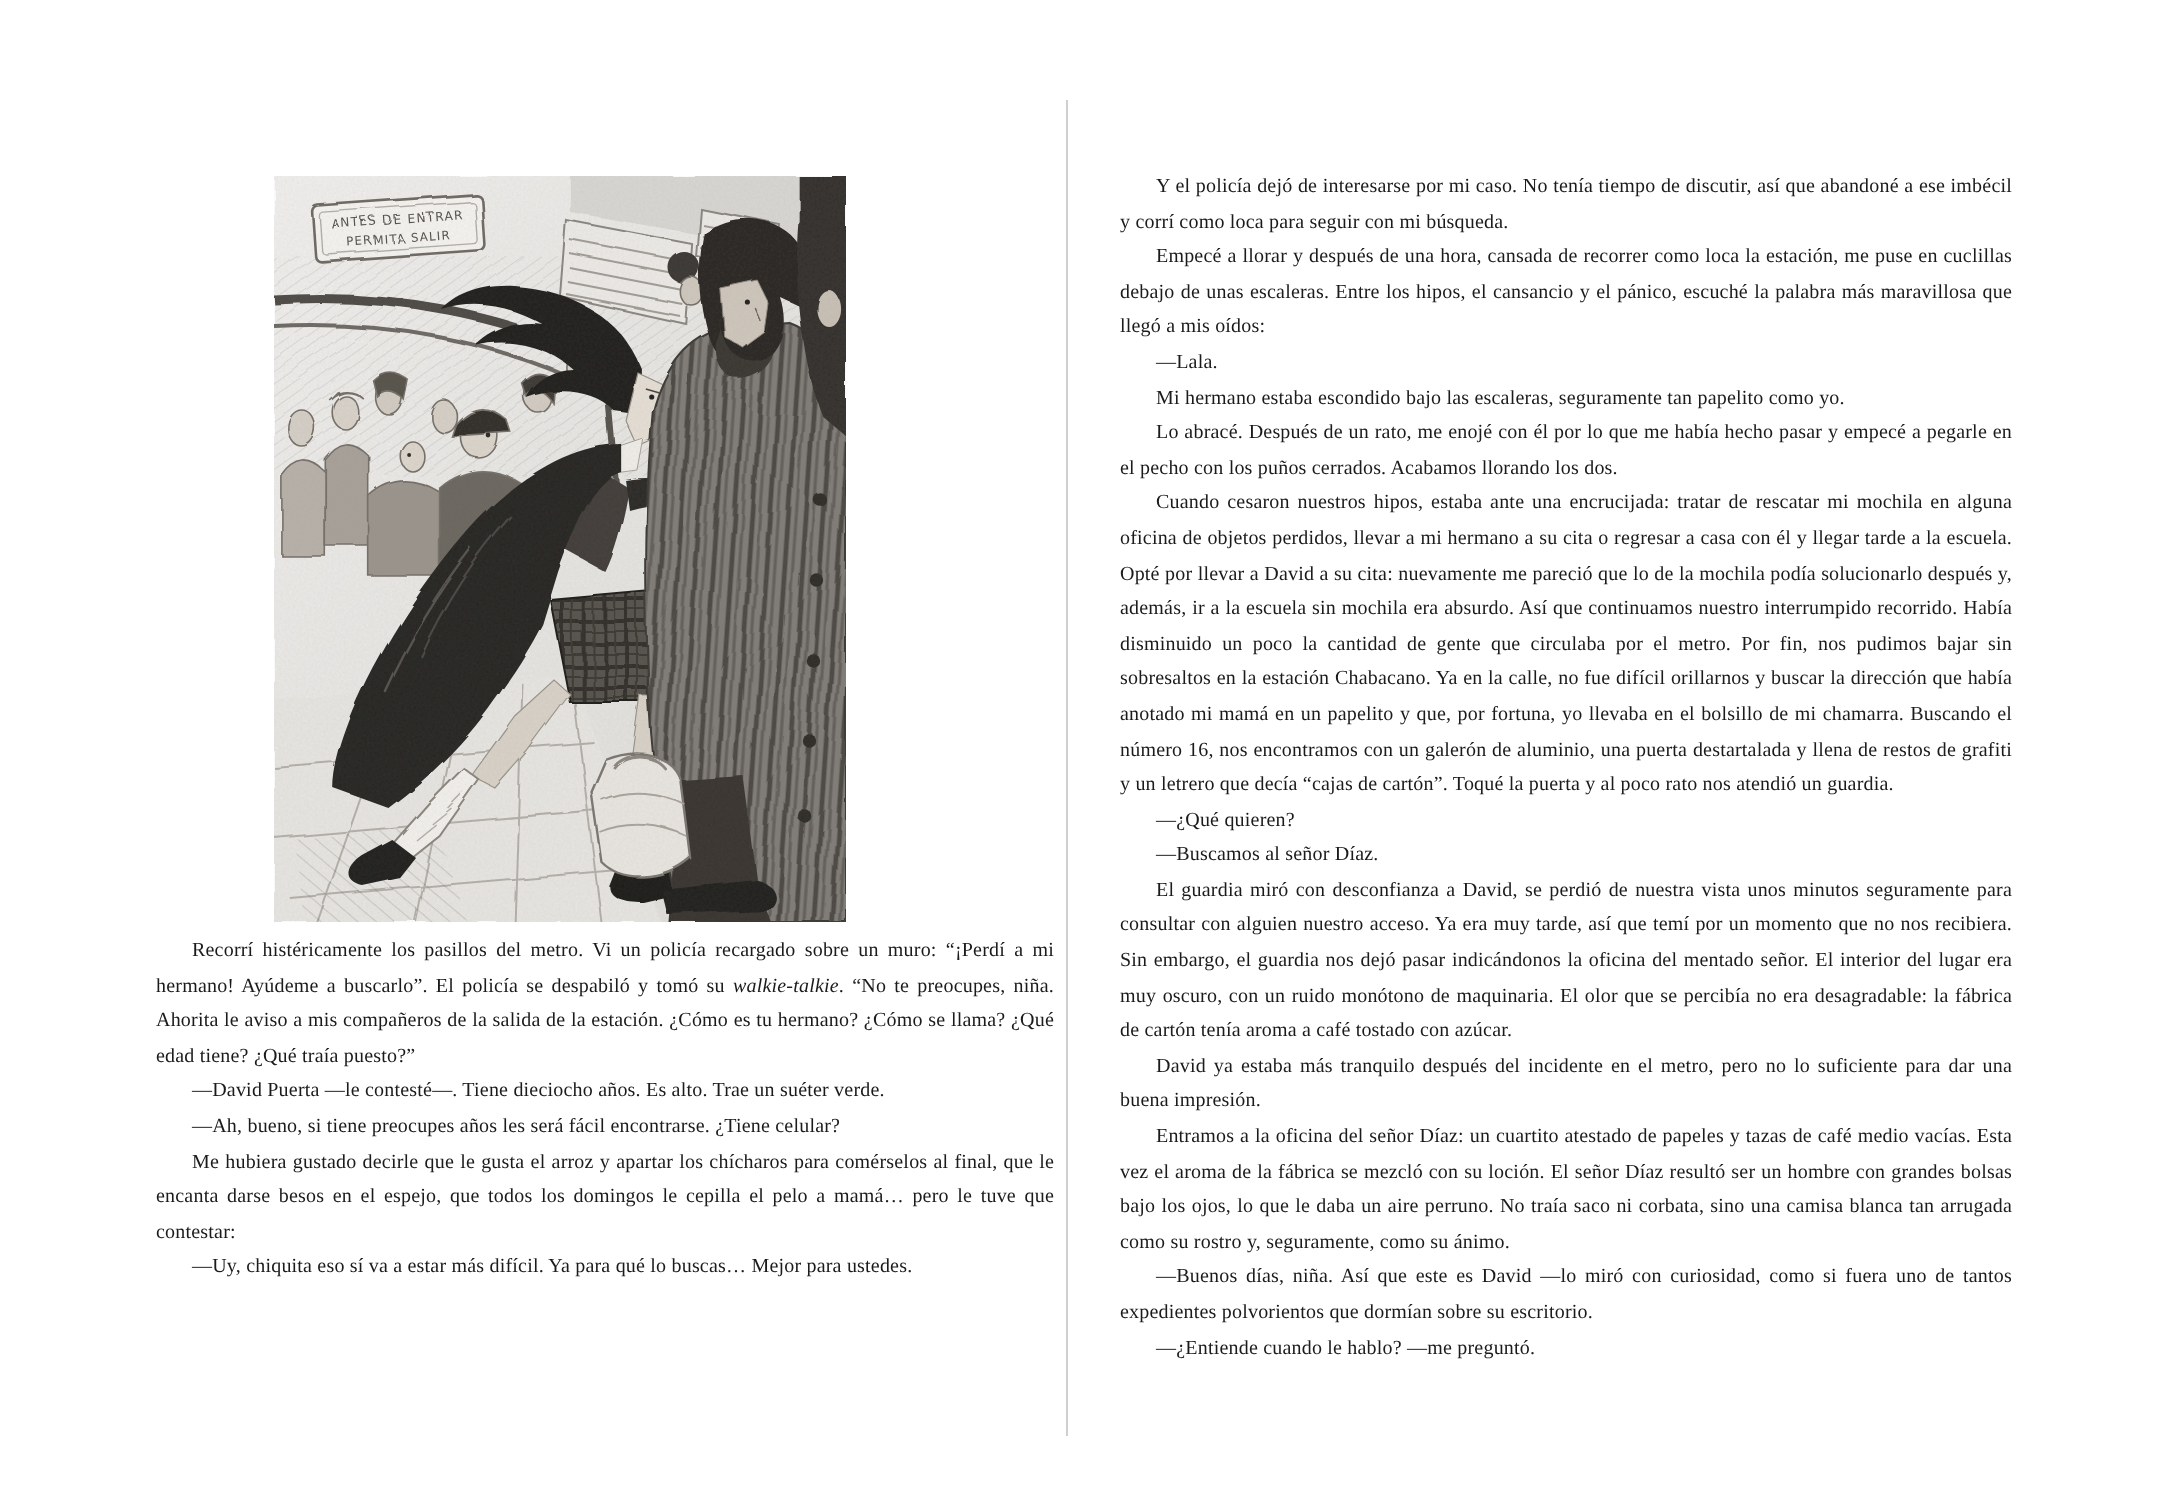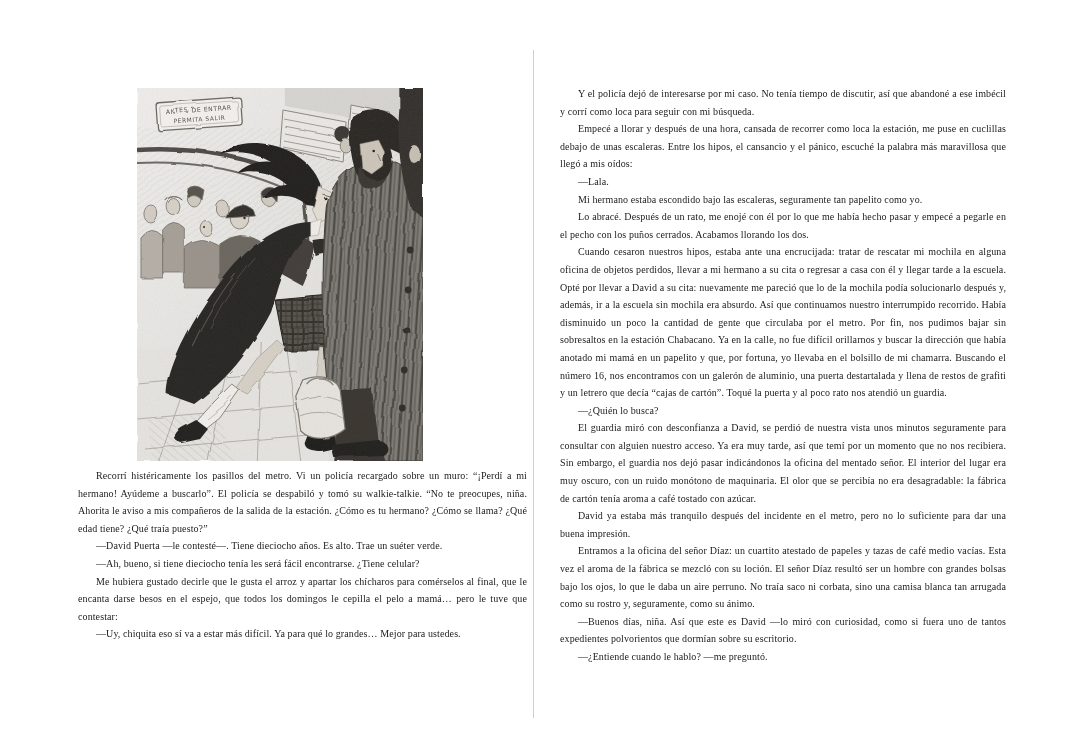--- a/index.html
+++ b/index.html
@@ -17,21 +17,21 @@
     background:#cfcfcf;
   }
   .textcol{
     position:absolute;
     font-size:10px;
     line-height:17.6px;
     text-align:justify;
     letter-spacing:0.1px;
   }
   .textcol p{margin:0;text-indent:18px;}
-  .textcol .it{}
+  .textcol .it{font-style:italic;}
   #left-text{left:78px;top:467px;width:449px;}
   #right-text{left:560px;top:60px;width:446px;margin-top:25px;}
   .illustration{
     position:absolute;left:137px;top:88px;
     width:286px;height:373px;
   }
   .illustration svg{display:block;width:100%;height:100%;}
   .sign-text{
     font-family:"DejaVu Sans", sans-serif;
     letter-spacing:0.6px;
@@ -214,33 +214,34 @@
         </g>
 
         <rect x="0" y="0" width="290" height="373" filter="url(#grain)" opacity="0.22"></rect>
       </g>
     </svg>
   </div>
 
   <div id="left-text" class="textcol">
       <p><span>Recorrí histéricamente los pasillos del metro. Vi un policía recargado sobre un muro: “¡Perdí a mi hermano! Ayúdeme a buscarlo”. El policía se despabiló y tomó su </span><span class="it">walkie-talkie</span><span>. “No te preocupes, niña. Ahorita le aviso a mis compañeros de la salida de la estación. ¿Cómo es tu hermano? ¿Cómo se llama? ¿Qué edad tiene? ¿Qué traía puesto?”</span></p>
       <p><span>—David Puerta —le contesté—. Tiene dieciocho años. Es alto. Trae un suéter verde.</span></p>
-      <p><span>—Ah, bueno, si tiene dieciocho tenía les será fácil encontrarse. ¿Tiene celular?</span></p>
+      <p><span>—Ah, bueno, si tiene preocupes años les será fácil encontrarse. ¿Tiene celular?</span></p>
       <p><span>Me hubiera gustado decirle que le gusta el arroz y apartar los chícharos para comérselos al final, que le encanta darse besos en el espejo, que todos los domingos le cepilla el pelo a mamá… pero le tuve que contestar:</span></p>
-      <p><span>—Uy, chiquita eso sí va a estar más difícil. Ya para qué lo grandes… Mejor para ustedes.</span></p>
+      <p><span>—Uy, chiquita eso sí va a estar más difícil. Ya para qué lo buscas… Mejor para ustedes.</span></p>
     </div>
 
   <div id="right-text" class="textcol">
       <p><span>Y el policía dejó de interesarse por mi caso. No tenía tiempo de discutir, así que abandoné a ese imbécil y corrí como loca para seguir con mi búsqueda.</span></p>
       <p><span>Empecé a llorar y después de una hora, cansada de recorrer como loca la estación, me puse en cuclillas debajo de unas escaleras. Entre los hipos, el cansancio y el pánico, escuché la palabra más maravillosa que llegó a mis oídos:</span></p>
       <p><span>—Lala.</span></p>
       <p><span>Mi hermano estaba escondido bajo las escaleras, seguramente tan papelito como yo.</span></p>
       <p><span>Lo abracé. Después de un rato, me enojé con él por lo que me había hecho pasar y empecé a pegarle en el pecho con los puños cerrados. Acabamos llorando los dos.</span></p>
       <p><span>Cuando cesaron nuestros hipos, estaba ante una encrucijada: tratar de rescatar mi mochila en alguna oficina de objetos perdidos, llevar a mi hermano a su cita o regresar a casa con él y llegar tarde a la escuela. Opté por llevar a David a su cita: nuevamente me pareció que lo de la mochila podía solucionarlo después y, además, ir a la escuela sin mochila era absurdo. Así que continuamos nuestro interrumpido recorrido. Había disminuido un poco la cantidad de gente que circulaba por el metro. Por fin, nos pudimos bajar sin sobresaltos en la estación Chabacano. Ya en la calle, no fue difícil orillarnos y buscar la dirección que había anotado mi mamá en un papelito y que, por fortuna, yo llevaba en el bolsillo de mi chamarra. Buscando el número 16, nos encontramos con un galerón de aluminio, una puerta destartalada y llena de restos de grafiti y un letrero que decía “cajas de cartón”. Toqué la puerta y al poco rato nos atendió un guardia.</span></p>
-      <p><span>—¿Quién lo busca?</span></p>
+      <p><span>—¿Qué quieren?</span></p>
+      <p><span>—Buscamos al señor Díaz.</span></p>
       <p><span>El guardia miró con desconfianza a David, se perdió de nuestra vista unos minutos seguramente para consultar con alguien nuestro acceso. Ya era muy tarde, así que temí por un momento que no nos recibiera. Sin embargo, el guardia nos dejó pasar indicándonos la oficina del mentado señor. El interior del lugar era muy oscuro, con un ruido monótono de maquinaria. El olor que se percibía no era desagradable: la fábrica de cartón tenía aroma a café tostado con azúcar.</span></p>
       <p><span>David ya estaba más tranquilo después del incidente en el metro, pero no lo suficiente para dar una buena impresión.</span></p>
       <p><span>Entramos a la oficina del señor Díaz: un cuartito atestado de papeles y tazas de café medio vacías. Esta vez el aroma de la fábrica se mezcló con su loción. El señor Díaz resultó ser un hombre con grandes bolsas bajo los ojos, lo que le daba un aire perruno. No traía saco ni corbata, sino una camisa blanca tan arrugada como su rostro y, seguramente, como su ánimo.</span></p>
       <p><span>—Buenos días, niña. Así que este es David —lo miró con curiosidad, como si fuera uno de tantos expedientes polvorientos que dormían sobre su escritorio.</span></p>
       <p><span>—¿Entiende cuando le hablo? —me preguntó.</span></p>
     </div>
 
   <div class="gutter"></div>
 
 </div>

